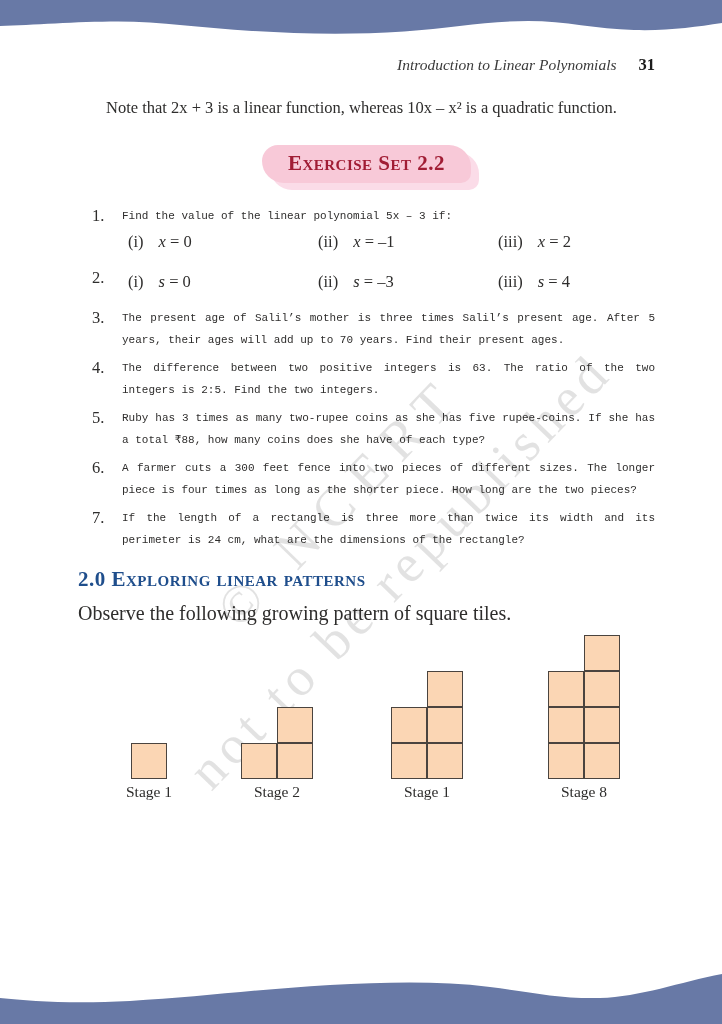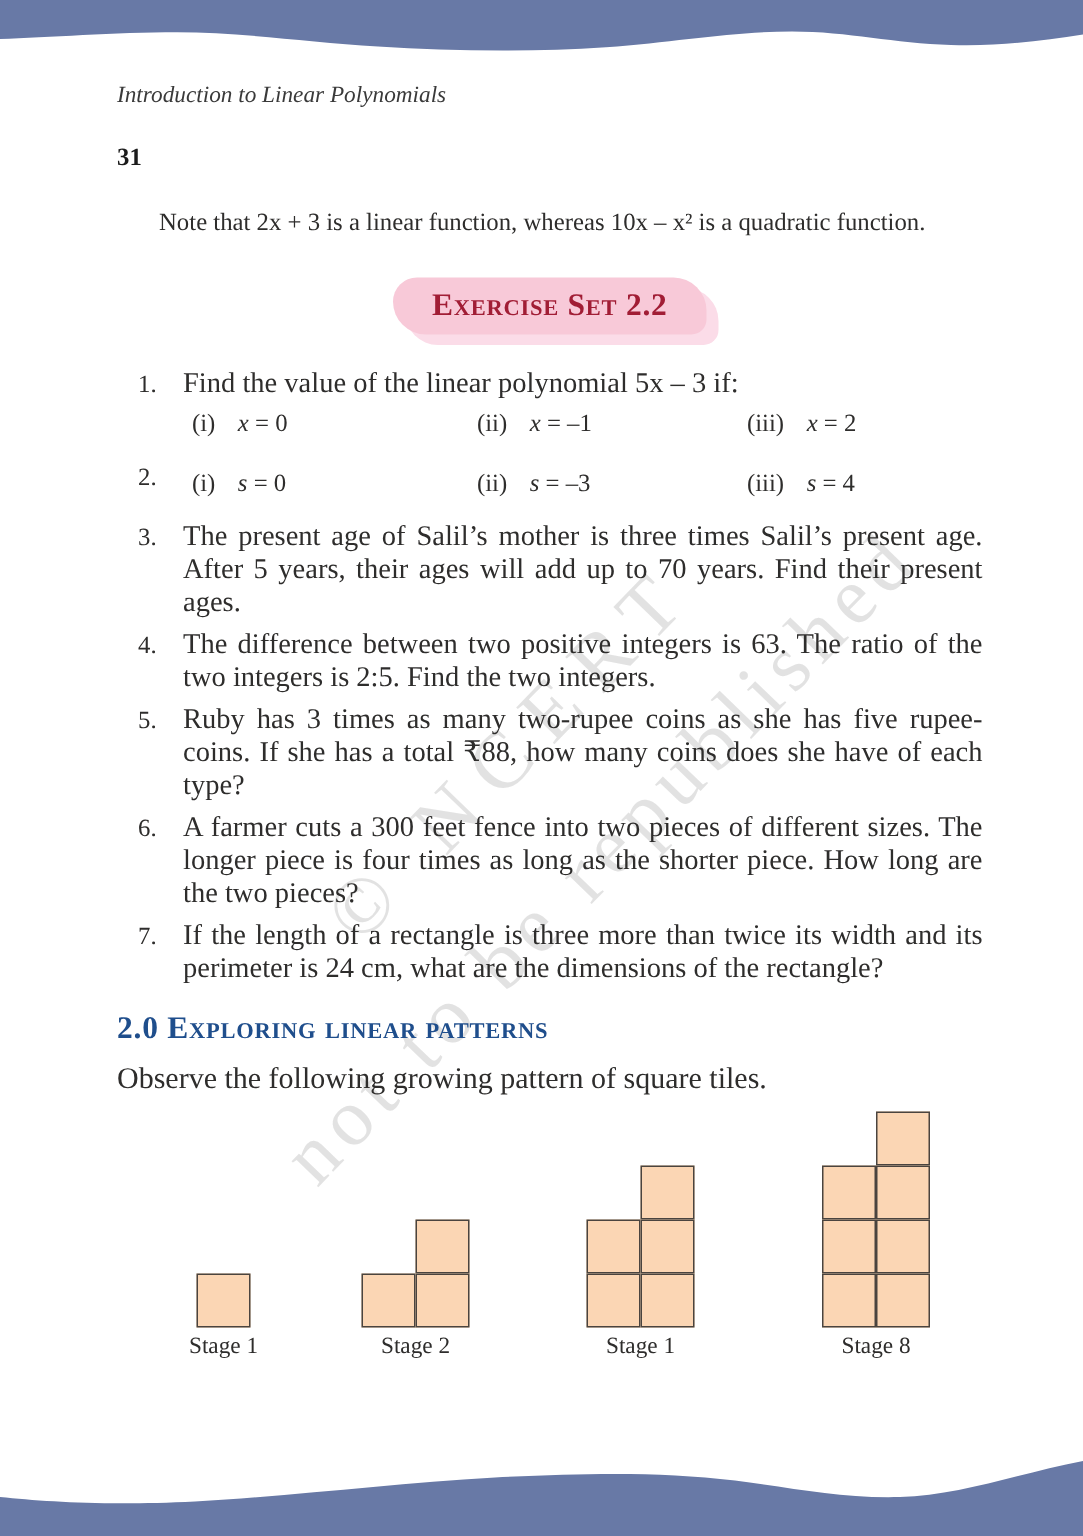--- a/index.html
+++ b/index.html
@@ -13,38 +13,38 @@
   .wave-top{top:0;}
   .wave-bottom{bottom:0;}
   .watermark{
     position:absolute; z-index:0; color:var(--watermark,#c9c9c9); opacity:.55;
     font-family:"Liberation Serif","DejaVu Serif",serif; white-space:nowrap;
     text-align:center; pointer-events:none; user-select:none;
   }
   .wm-ncert{left:130px; top:470px; width:420px; font-size:54px; letter-spacing:14px; transform:rotate(-46deg);}
   .wm-repub{left:10px; top:540px; width:780px; font-size:54px; letter-spacing:6px; transform:rotate(-46deg);}
   .content{position:absolute; left:78px; top:0; width:577px; z-index:1; padding-top:55px;}
-  .page-header{display:flex; justify-content:flex-end; align-items:baseline; gap:22px; font-size:15.5px;flex-direction:column;}
+  .page-header{display:flex; justify-content:flex-end; align-items:baseline; gap:22px; font-size:15.5px;}
   .running-title{font-style:italic; color:#3a3a3a;}
   .page-number{font-weight:bold; font-size:16.5px; color:#1c1c1c;}
   .intro{margin:22px 0 0 0; font-size:16.5px; line-height:22px; text-indent:28px; text-align:justify;}
   .exercise-box{
     width:fit-content; margin:26px auto 16px auto; padding:6px 26px 7px 26px;
     background:var(--exercise-box-bg,#f8c9d8);
     border-radius:16px 22px 10px 22px;
     box-shadow:8px 7px 0 var(--exercise-box-shadow,#fbdce8);
   }
   .exercise-title{
     font-variant:small-caps; font-weight:bold; font-size:21px; letter-spacing:.5px;
     color:var(--exercise-title,#a11d35);
   }
   ol.problems{list-style:none; margin:22px 0 0 0; padding:0 0 0 14px;}
   li.problem{display:grid; grid-template-columns:30px 1fr; margin-bottom:6px;}
   .p-num{font-size:16.5px; line-height:22px;}
-  .p-text{font-size:19px; line-height:22px; text-align:justify;}
+  .p-text{font-size:11px; line-height:22px; text-align:justify;font-family:Liberation Mono, monospace;}
   .sub-row{display:grid; grid-template-columns:190px 180px 1fr; margin:4px 0 8px 6px;}
   .sub-cell{display:flex; gap:15px; font-size:16.5px; line-height:22px;}
   .sub-val{display:inline-block;}
   .sub-val::first-letter{font-style:italic;}
   .section-heading{
     margin:16px 0 0 0; font-variant:small-caps; font-weight:bold; letter-spacing:.5px;
     font-size:21px; line-height:24px; color:var(--section-heading,#1f4e8c);
   }
   .observe{margin:11px 0 0 0; font-size:20px; line-height:22px;}
   .figure{position:relative; margin-top:6px; height:205px;}

